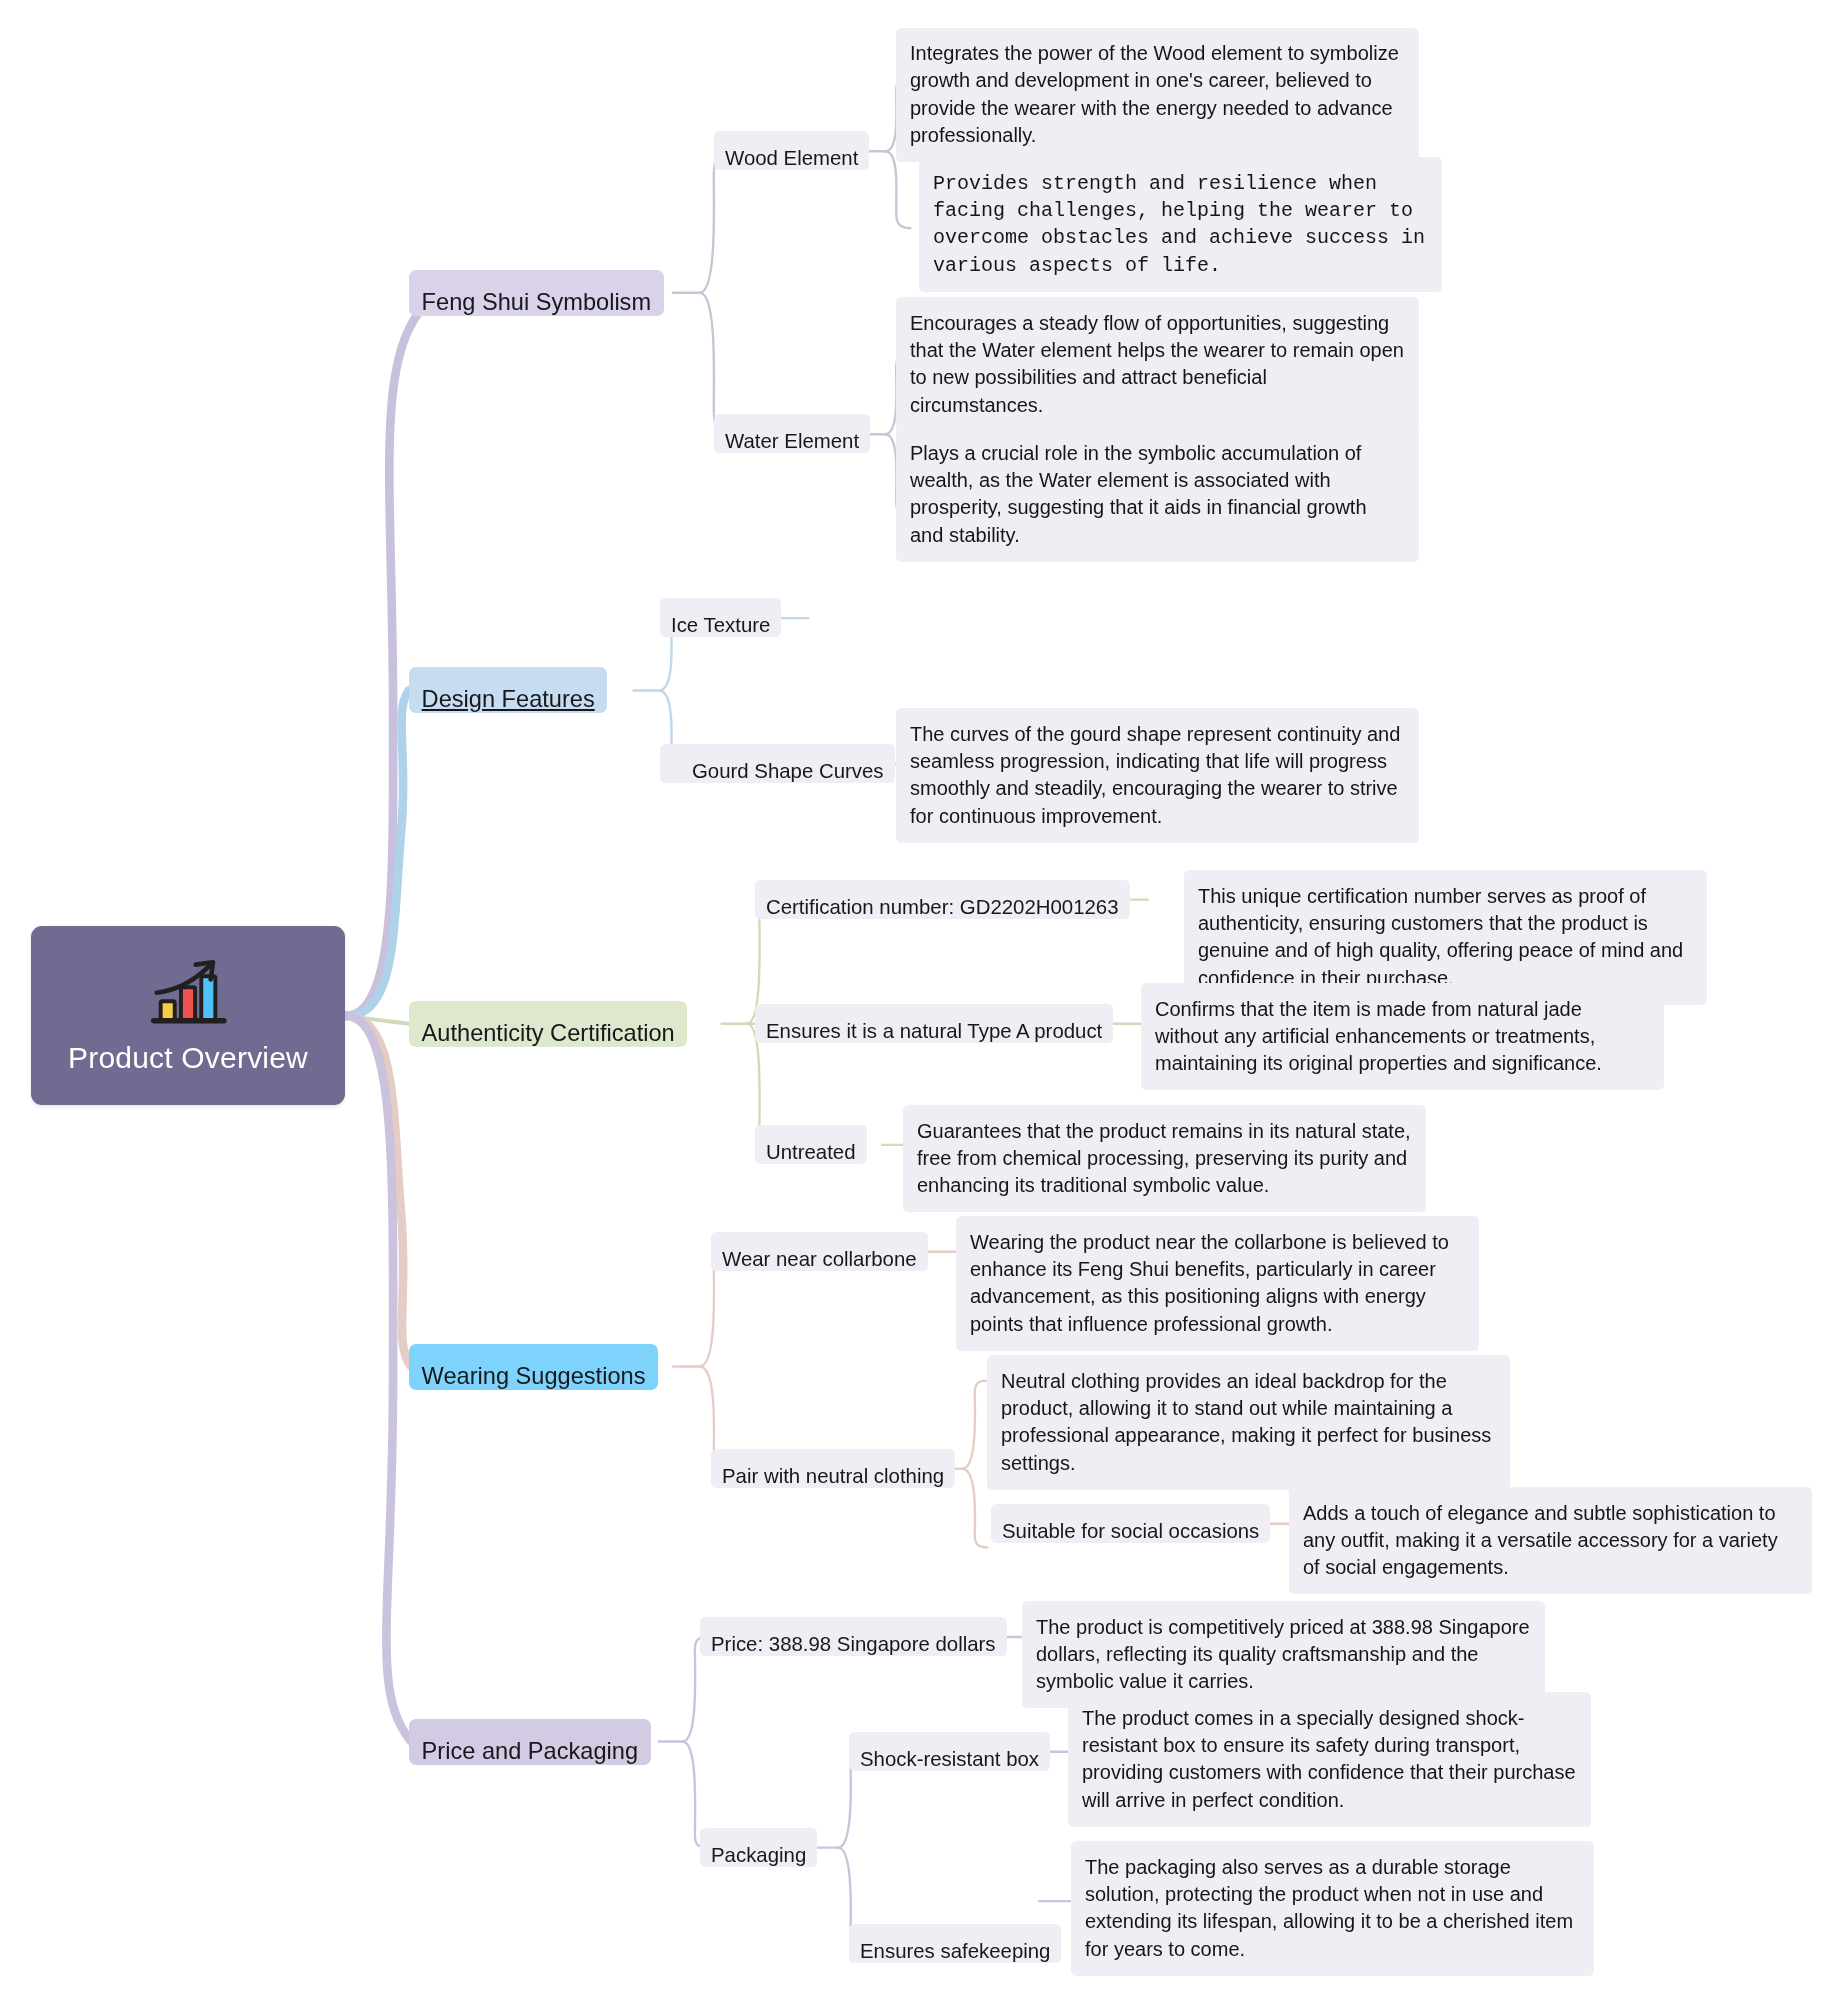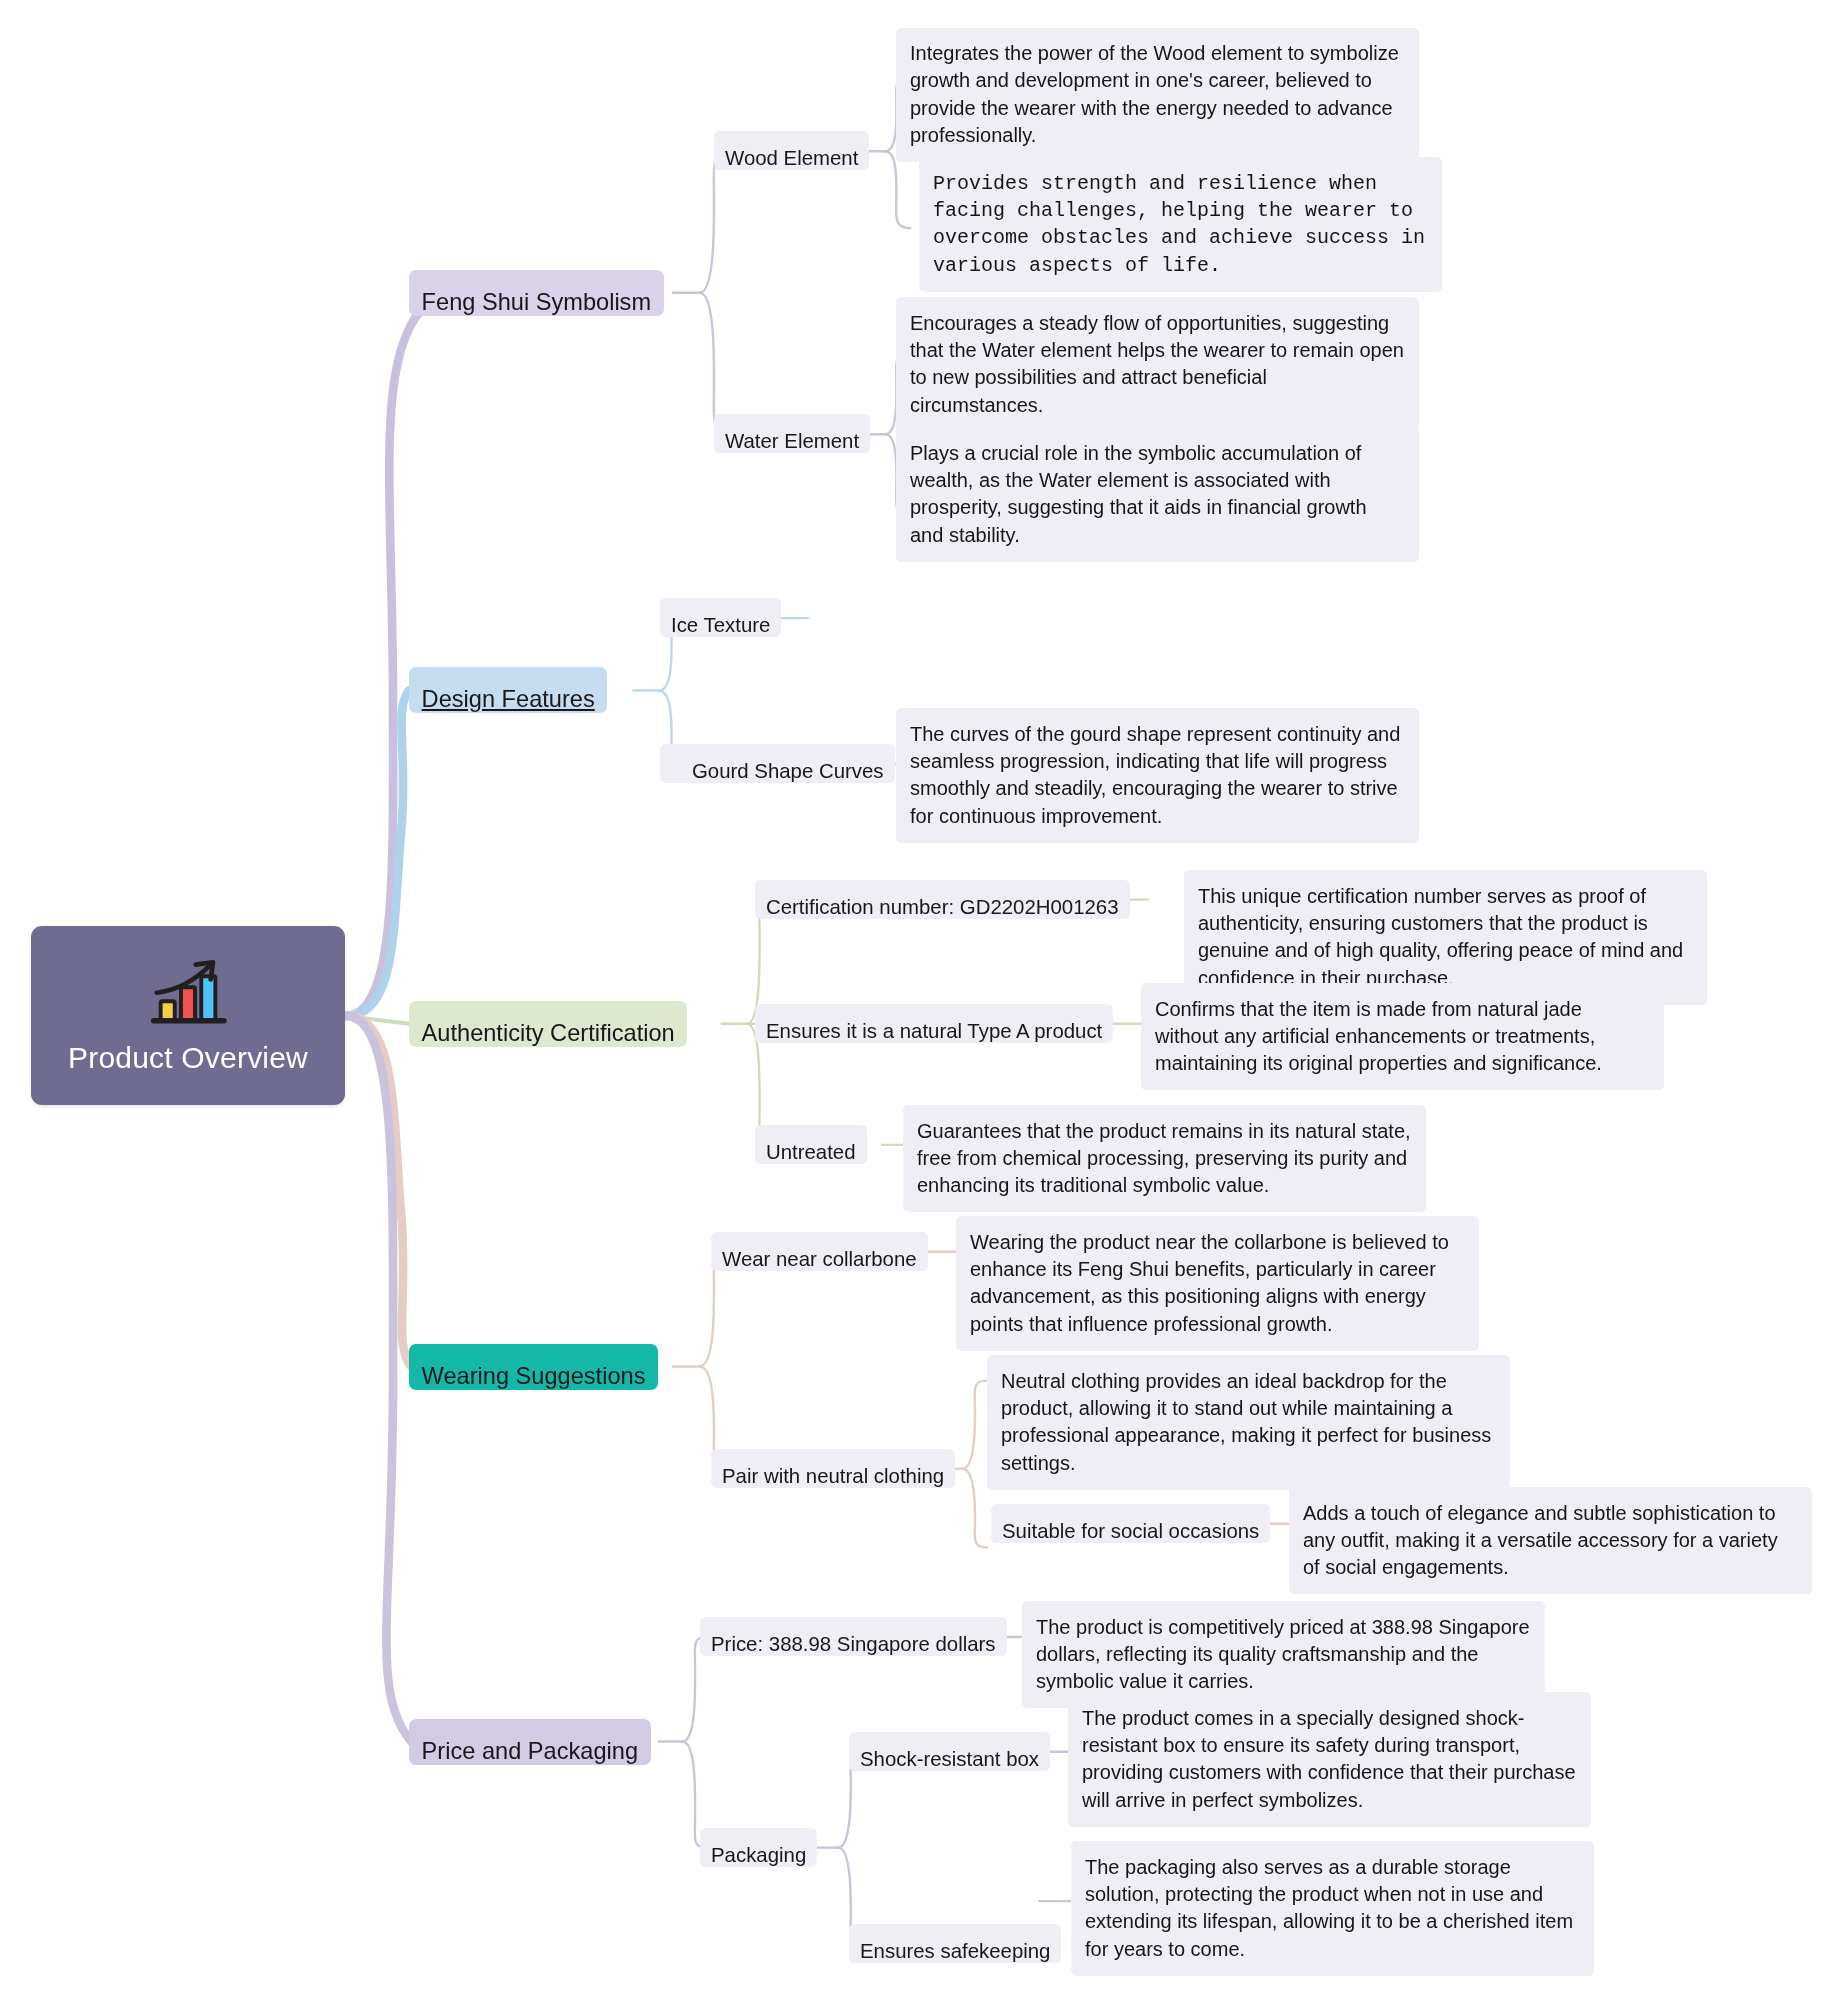--- a/index.html
+++ b/index.html
@@ -28,21 +28,21 @@
   .root-icon{width:94px;height:75px;display:block;}
 
   
   .branch{
     border-radius:7px;padding:0 12.6px;height:46px;
     font-size:23.6px;color:#18181b;white-space:nowrap;
   }
   .b-feng   {background:#d9d2e9;}
   .b-design {background:#c6dcf0;text-decoration:underline;}
   .b-auth   {background:#dde8cc;}
-  .b-wear   {background:#14b8a6;}
+  .b-wear   {background:#7dd3fc;}
   .b-price  {background:#d3cbe3;}
 
   
   .sub{
     background:#eeeef4;border-radius:5.5px;padding:0 11px;height:39px;
     font-size:20.4px;color:#18181b;white-space:nowrap;
   }
 
   
   .leaf{
@@ -232,20 +232,20 @@
     <span class="txt">Shock-resistant box</span>
   </div>
   <div class="node sub" style="left:849px;top:1924px;">
     <span class="txt">Ensures safekeeping</span>
   </div>
 
   <div class="leaf" style="position:absolute;left:1022px;top:1601px;width:495px;">
     <span>The product is competitively priced at 388.98 Singapore dollars, reflecting its quality craftsmanship and the symbolic value it carries.</span>
   </div>
   <div class="leaf" style="position:absolute;left:1068px;top:1692px;width:495px;">
-    <span>The product comes in a specially designed shock-resistant box to ensure its safety during transport, providing customers with confidence that their purchase will arrive in perfect symbolizes.</span>
+    <span>The product comes in a specially designed shock-resistant box to ensure its safety during transport, providing customers with confidence that their purchase will arrive in perfect condition.</span>
   </div>
   <div class="leaf" style="position:absolute;left:1071px;top:1841px;width:495px;">
     <span>The packaging also serves as a durable storage solution, protecting the product when not in use and extending its lifespan, allowing it to be a cherished item for years to come.</span>
   </div>
 
 </div>
 
 
 </body></html>

